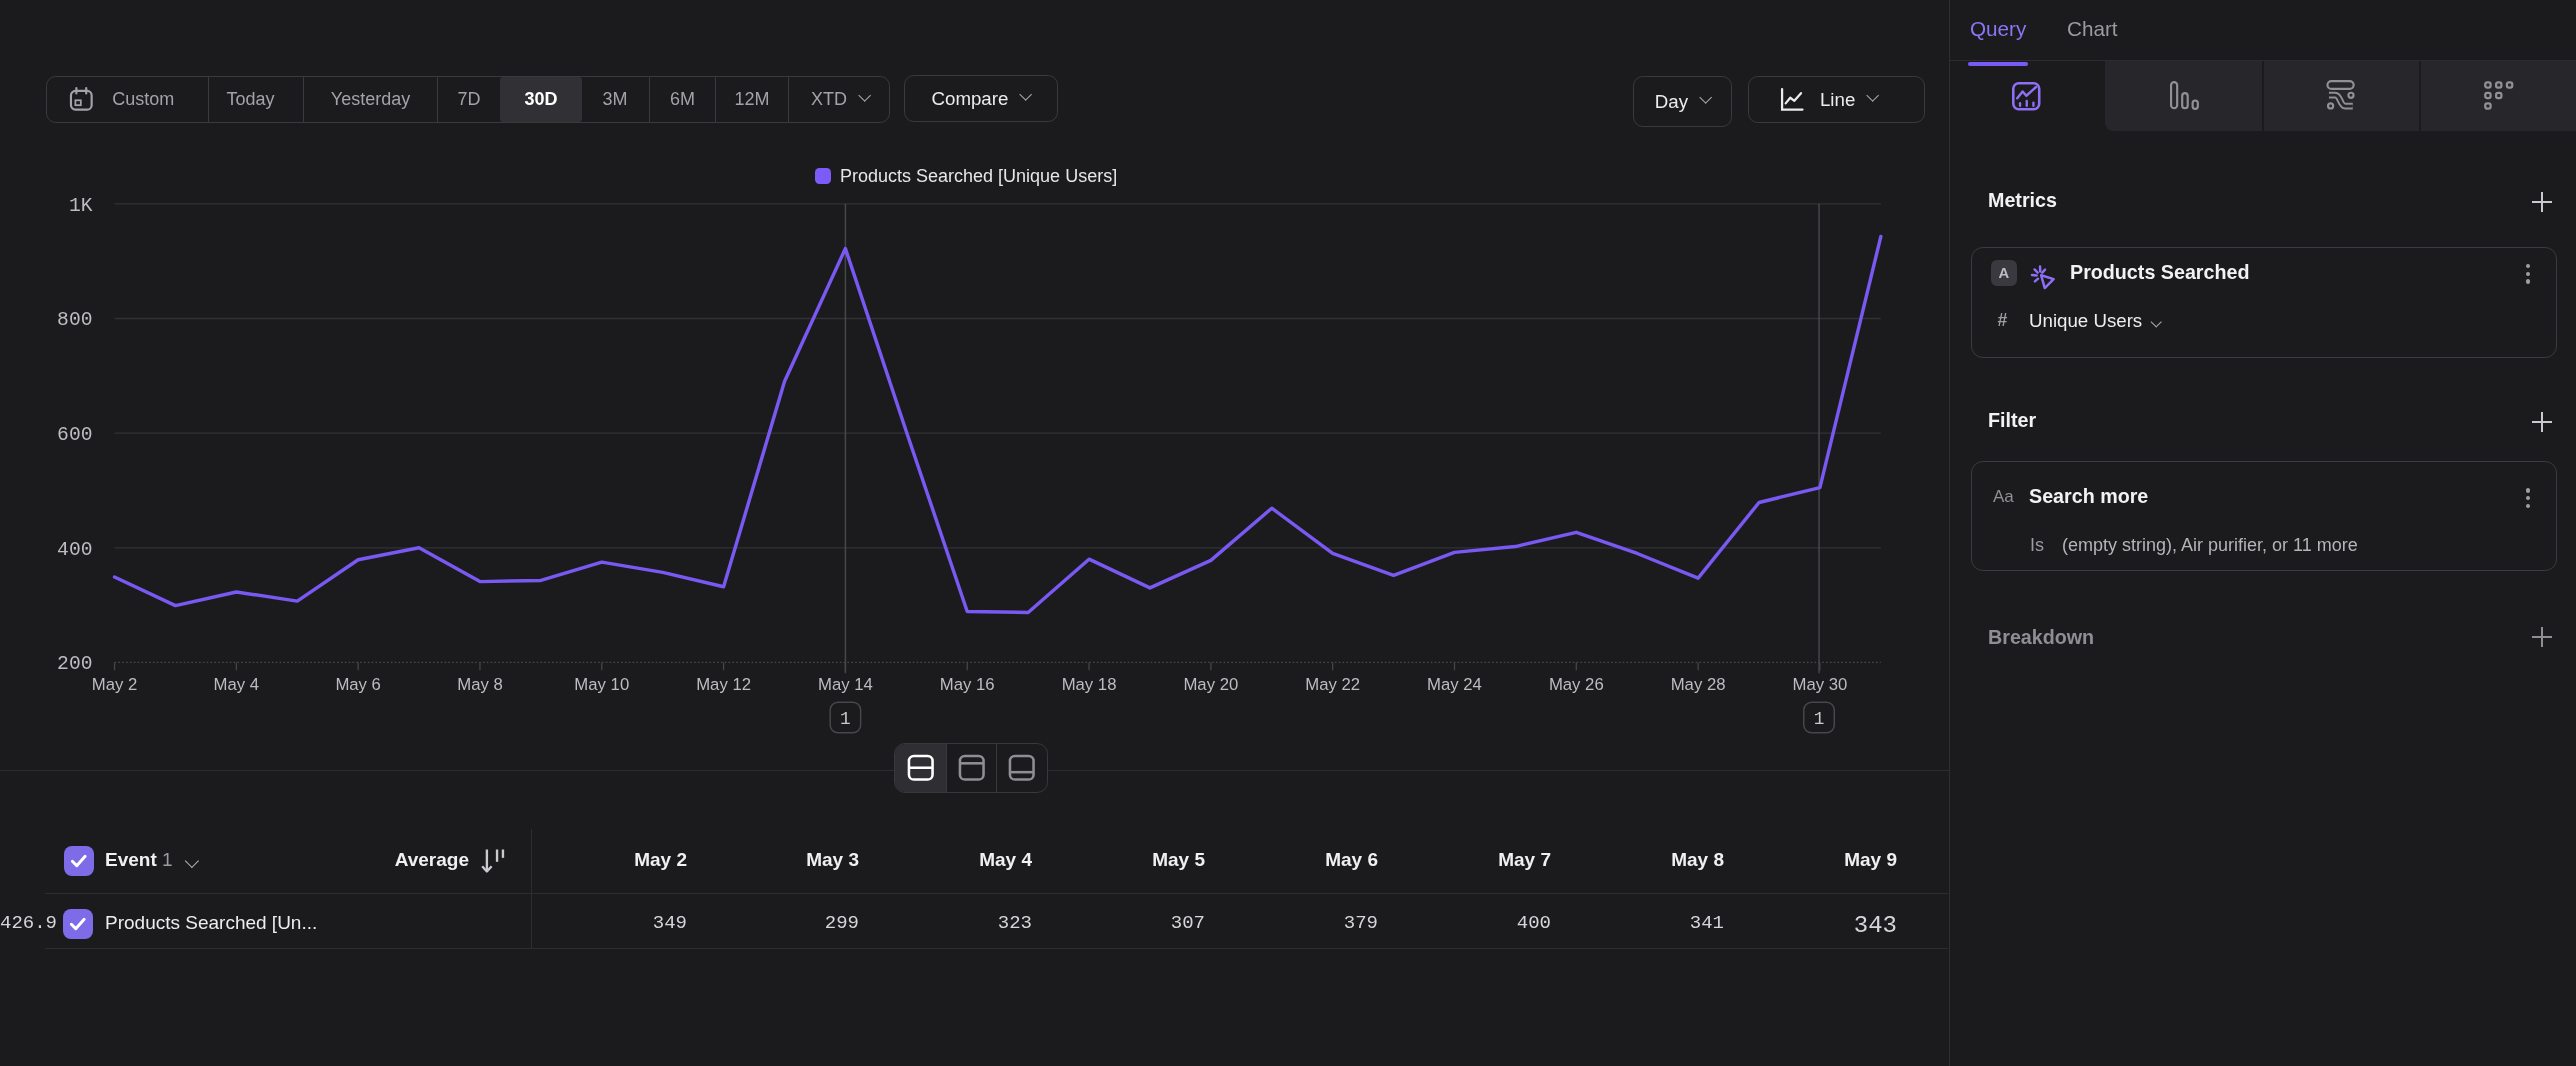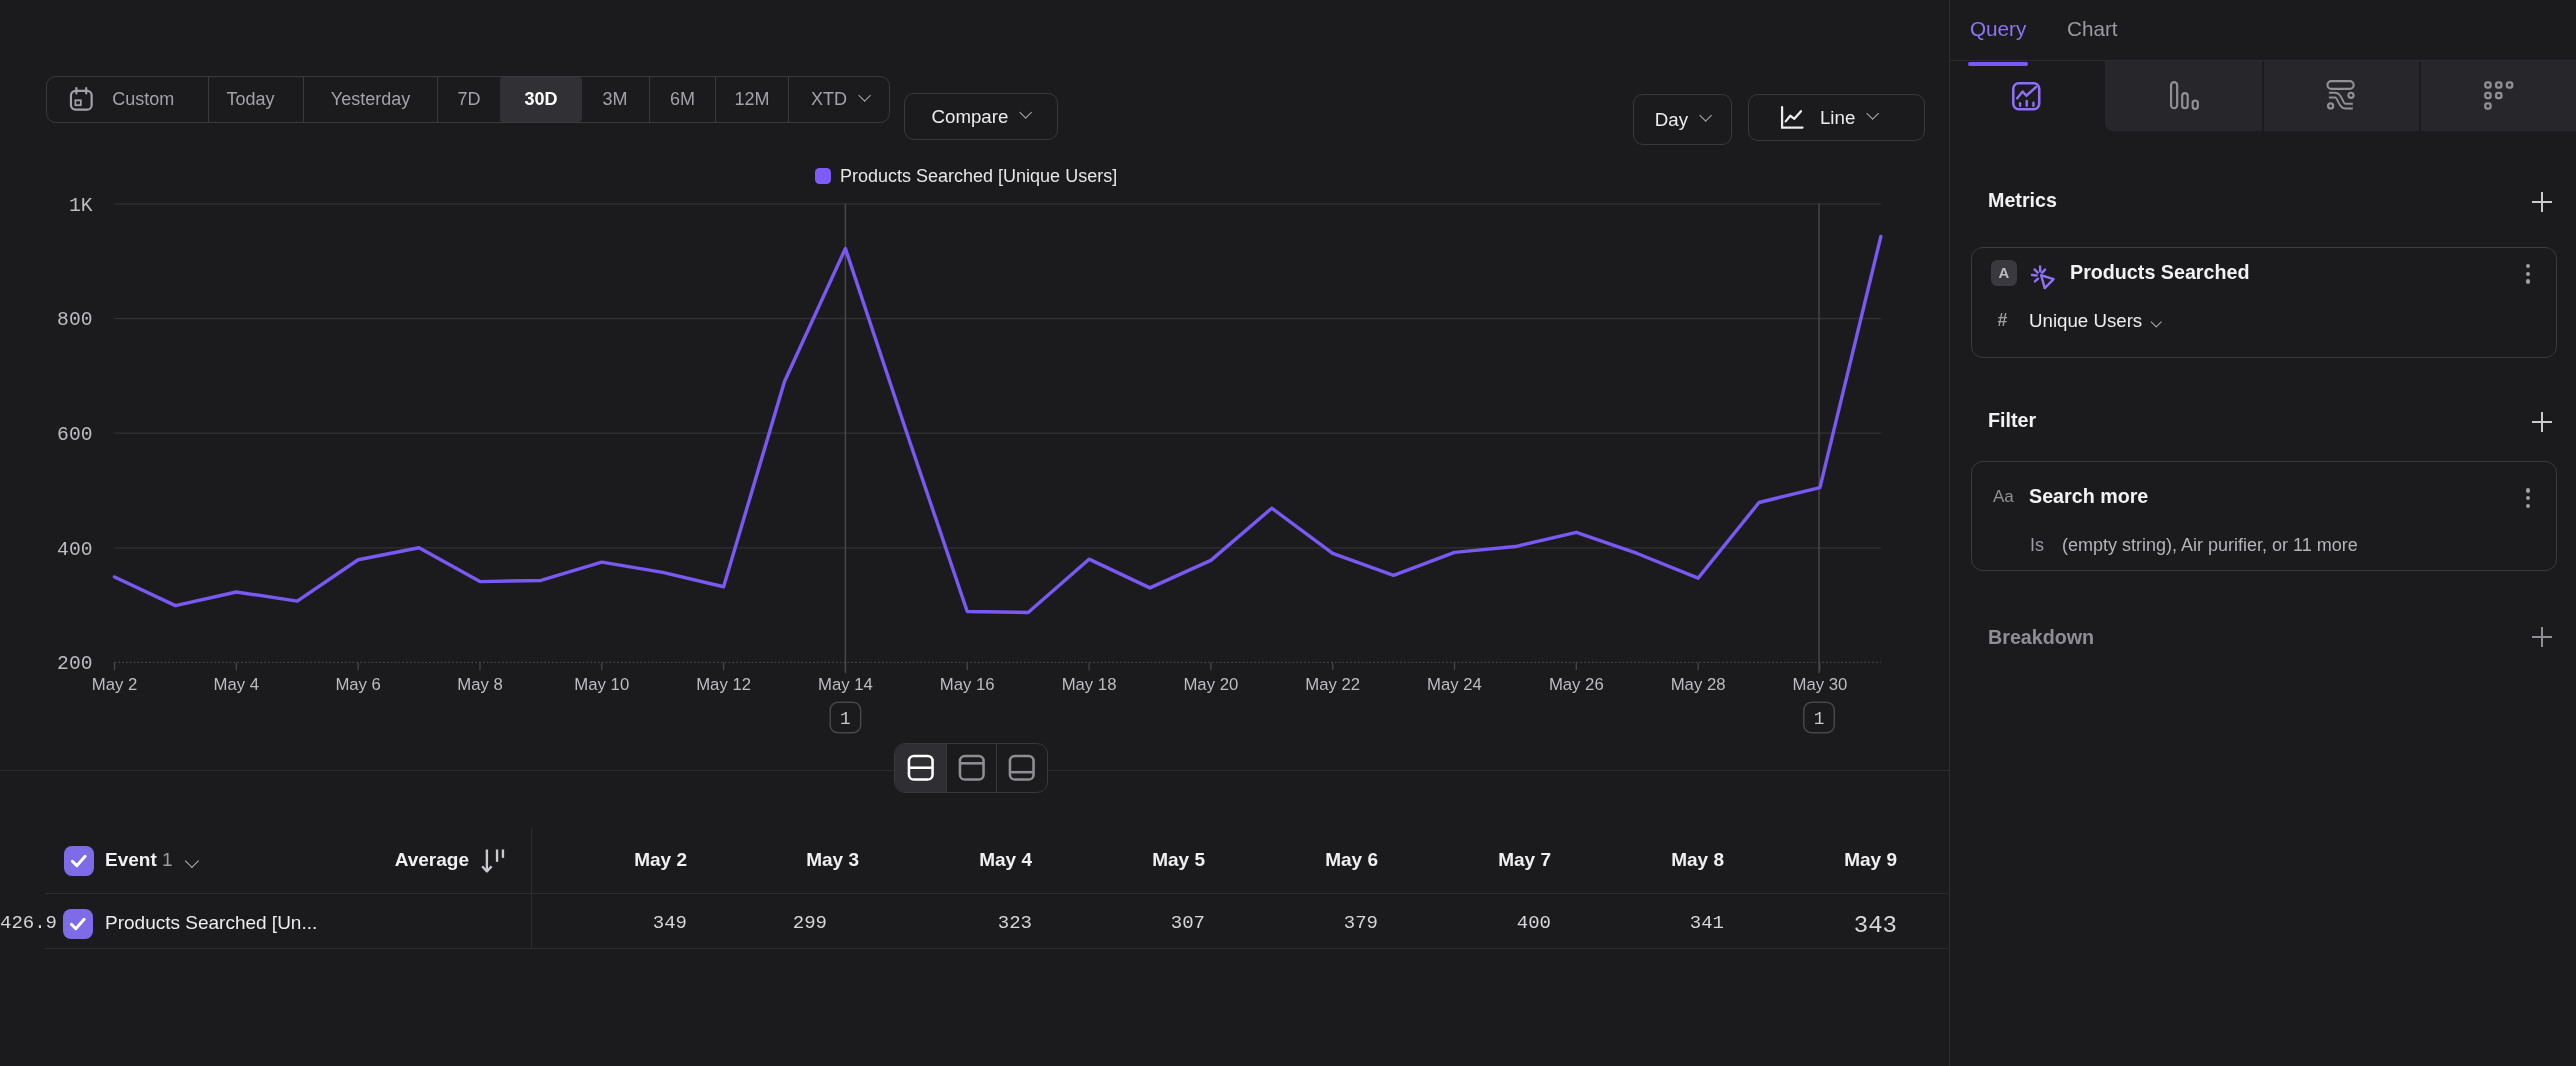--- a/index.html
+++ b/index.html
@@ -1,20 +1,20 @@
 <!DOCTYPE html>
 <html><head>
 <meta charset="utf-8">
 <style>
   * { margin:0; padding:0; box-sizing:border-box; }
   html,body { width:2576px; height:1067px; background:#1b1b1d; overflow:hidden;
     font-family:"Liberation Sans", sans-serif; }
   .abs { position:absolute; }
   .btn { position:absolute; border:1.5px solid #3a3a3e; border-radius:9.8px;
-    color:#ececef; font-size:18.7px; display:flex; align-items:center; justify-content:center;margin-top:18px; }
+    color:#ececef; font-size:18.7px; display:flex; align-items:center; justify-content:center; }
   .chev { display:inline-block; width:9.3px; height:9.3px; border-right:1.9px solid #a9a9af;
     border-bottom:1.9px solid #a9a9af; transform:rotate(45deg); margin-left:12.8px; margin-top:-6.9px;}
   .seg { position:absolute; top:0; bottom:0; display:flex; align-items:center; justify-content:center;
     color:#a2a2a8; font-size:18px; border-left:1px solid #3a3a3e; }
   .hdr { font-size:19.7px; font-weight:bold; color:#f2f2f4; position:absolute; }
   .plus { position:absolute; width:19.7px; height:19.7px; }
   .plus:before { content:""; position:absolute; left:50%; top:0; bottom:0; width:1.8px; margin-left:-0.9px; background:#cacace; }
   .plus:after  { content:""; position:absolute; top:50%; left:0; right:0; height:1.8px; margin-top:-0.9px; background:#cacace; }
   .card { position:absolute; left:1971px; width:586px; border:1.5px solid #3b3b41; border-radius:11.8px; }
   .dots3 { position:absolute; width:3.9px; color:#9fa0a5; }
@@ -177,21 +177,21 @@
 <div class="abs" style="left:1700px; top:849px; width:197px; text-align:right; font-size:19px; font-weight:bold; color:#f0f0f3;">May 9</div>
 
 <div class="checkbox" style="left:63px; top:909px;">
   <svg width="29.5" height="29.5" viewBox="0 0 30 30">
       <path d="M8.5 15.5 L13 20 L21.5 10.5" fill="none" stroke="#fff" stroke-width="3" stroke-linecap="round" stroke-linejoin="round"></path>
     </svg>
 </div>
 <div class="abs" style="left:105px; top:912px; font-size:19px; color:#ededf0;">Products Searched [Un...</div>
 <div class="abs" style="left:0; top:912px; width:510px; text-align:left; font-family:'Liberation Mono',monospace; font-size:19px; color:#d6d6da;">426.9</div>
 <div class="abs" style="left:490px; top:912px; width:197px; text-align:right; font-family:'Liberation Mono',monospace; font-size:19px; color:#d6d6da;">349</div>
-<div class="abs" style="left:630px; top:912px; width:197px; text-align:right; font-family:'Liberation Mono',monospace; font-size:19px; color:#d6d6da;">299</div>
+<div class="abs" style="left:662px; top:912px; width:197px; text-align:right; font-family:'Liberation Mono',monospace; font-size:19px; color:#d6d6da;">299</div>
 <div class="abs" style="left:835px; top:912px; width:197px; text-align:right; font-family:'Liberation Mono',monospace; font-size:19px; color:#d6d6da;">323</div>
 <div class="abs" style="left:1008px; top:912px; width:197px; text-align:right; font-family:'Liberation Mono',monospace; font-size:19px; color:#d6d6da;">307</div>
 <div class="abs" style="left:1181px; top:912px; width:197px; text-align:right; font-family:'Liberation Mono',monospace; font-size:19px; color:#d6d6da;">379</div>
 <div class="abs" style="left:1354px; top:912px; width:197px; text-align:right; font-family:'Liberation Mono',monospace; font-size:19px; color:#d6d6da;">400</div>
 <div class="abs" style="left:1527px; top:912px; width:197px; text-align:right; font-family:'Liberation Mono',monospace; font-size:19px; color:#d6d6da;">341</div>
 <div class="abs" style="left:1700px; top:912px; width:197px; text-align:right; font-family:'Liberation Mono',monospace; font-size:24px; color:#d6d6da;">343</div>
 
 <div class="abs" style="left:1949px; top:0; width:1px; height:1067px; background:#2f2f33;"></div>
 
 <div class="abs" style="left:1970px; top:16.7px; font-size:20.7px; color:#8d74f5; font-weight:500;">Query</div>

